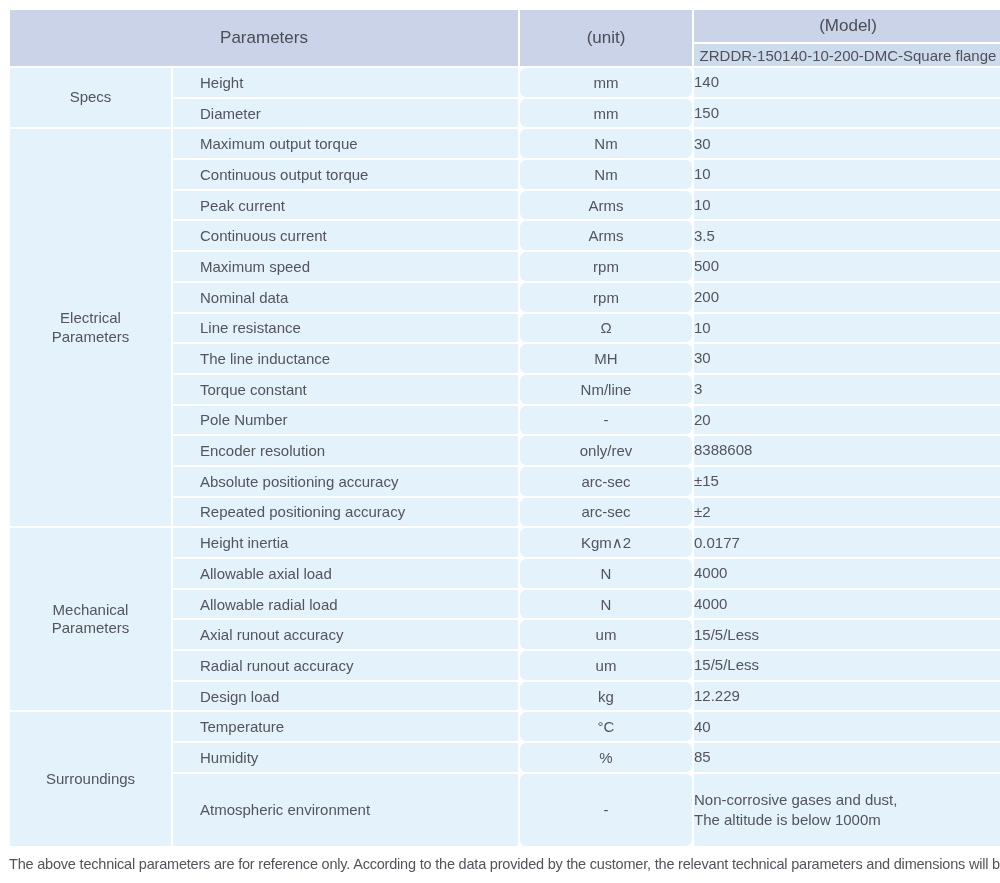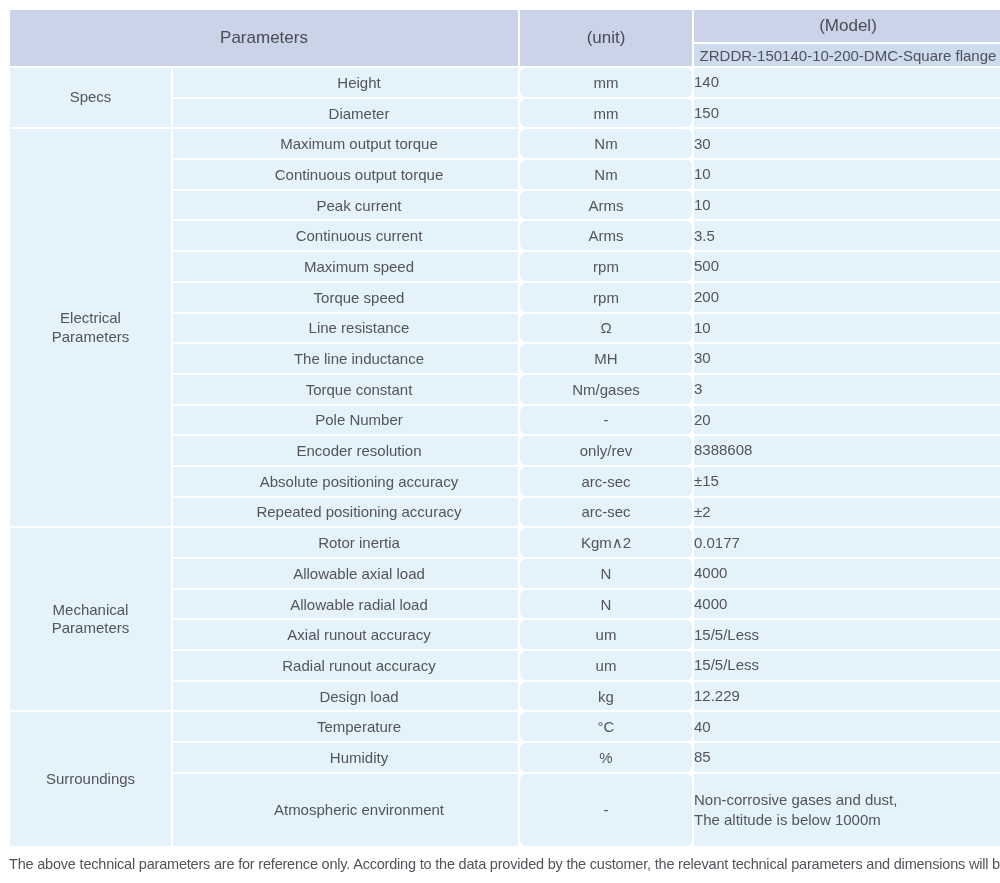--- a/index.html
+++ b/index.html
@@ -48,21 +48,21 @@
     background: #e3f2fb;
     font-size: 15px;
   }
   td.cat-cell {
     text-align: center;
     white-space: pre-line;
     line-height: 1.25;
     margin-left: 32px;
   }
   td.param-cell {
-    text-align: center;
+    text-align: left;
     padding-left: 27px;
   }
   td.unit-cell  { text-align: center; border-radius: 6px; }
   td.value-cell {
     white-space: pre-line;
     line-height: 1.35;
   }
   .footer-note {
     margin-top: 8px;
     padding: 0 1px;
@@ -126,37 +126,37 @@
           <td class="param-cell">Continuous current</td>
           <td class="unit-cell">Arms</td>
           <td class="value-cell">3.5</td>
         </tr>
         <tr>
           <td class="param-cell">Maximum speed</td>
           <td class="unit-cell">rpm</td>
           <td class="value-cell">500</td>
         </tr>
         <tr>
-          <td class="param-cell">Torque speed</td>
+          <td class="param-cell">Nominal data</td>
           <td class="unit-cell">rpm</td>
           <td class="value-cell">200</td>
         </tr>
         <tr>
           <td class="param-cell">Line resistance</td>
           <td class="unit-cell">Ω</td>
           <td class="value-cell">10</td>
         </tr>
         <tr>
           <td class="param-cell">The line inductance</td>
           <td class="unit-cell">MH</td>
           <td class="value-cell">30</td>
         </tr>
         <tr>
           <td class="param-cell">Torque constant</td>
-          <td class="unit-cell">Nm/gases</td>
+          <td class="unit-cell">Nm/line</td>
           <td class="value-cell">3</td>
         </tr>
         <tr>
           <td class="param-cell">Pole Number</td>
           <td class="unit-cell">-</td>
           <td class="value-cell">20</td>
         </tr>
         <tr>
           <td class="param-cell">Encoder resolution</td>
           <td class="unit-cell">only/rev</td>
@@ -168,21 +168,21 @@
           <td class="value-cell">±15</td>
         </tr>
         <tr>
           <td class="param-cell">Repeated positioning accuracy</td>
           <td class="unit-cell">arc-sec</td>
           <td class="value-cell">±2</td>
         </tr>
         <tr>
           <td class="cat-cell" rowspan="6">Mechanical
 Parameters</td>
-          <td class="param-cell">Rotor inertia</td>
+          <td class="param-cell">Height inertia</td>
           <td class="unit-cell">Kgm∧2</td>
           <td class="value-cell">0.0177</td>
         </tr>
         <tr>
           <td class="param-cell">Allowable axial load</td>
           <td class="unit-cell">N</td>
           <td class="value-cell">4000</td>
         </tr>
         <tr>
           <td class="param-cell">Allowable radial load</td>

